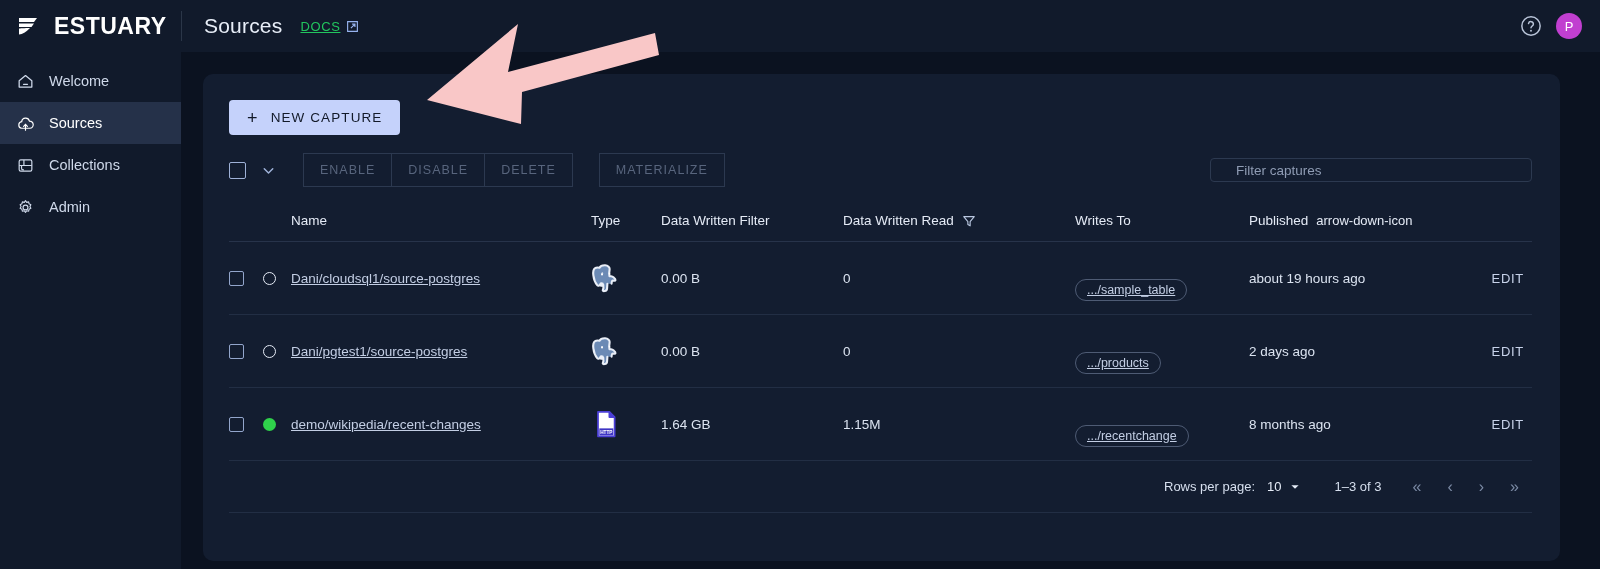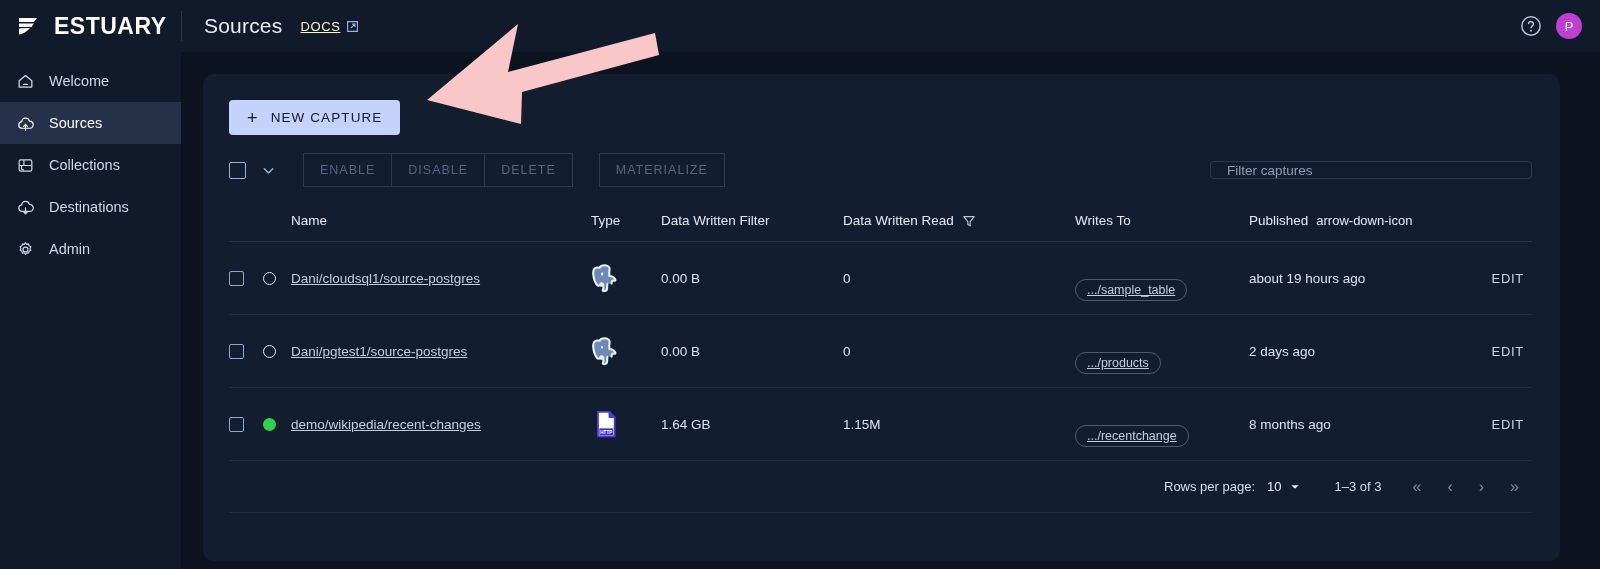--- a/index.html
+++ b/index.html
@@ -24,21 +24,21 @@
   .logo { display: flex; align-items: center; gap: 14px; }
   .logo-mark { width: 24px; height: 22px; display: block; }
   .logo-text {
     color: #ffffff; font-size: 23px; font-weight: bold;
     letter-spacing: 0.5px; line-height: 1;
   }
   .topbar-divider { width: 1px; height: 30px; background: #2b3648; margin-right: 22px; }
   .page-title-top { color: #e8eef8; font-size: 21px; letter-spacing: .2px; }
   .docs-link {
     margin-left: 18px; display: inline-flex; align-items: center; gap: 6px;
-    color: #fef9c3; font-size: 13px; letter-spacing: .6px;
+    color: #22c55e; font-size: 13px; letter-spacing: .6px;
     text-decoration: underline; cursor: pointer;
   }
   .docs-ext { width: 13px; height: 13px; display: block; }
   .topbar-right {
     margin-left: auto; display: flex; align-items: center; gap: 14px; padding-right: 18px;
   }
   .help-icon { width: 22px; height: 22px; cursor: pointer; display: block; }
   .avatar {
     width: 26px; height: 26px; border-radius: 50%;
     background: #c13fd0; color: #ffffff; font-size: 13px;
@@ -87,23 +87,23 @@
   .chk-caret { margin-left: 14px; cursor: pointer; display: block; }
   .bulk-group { display: flex; margin-left: 26px; }
   .bulk-btn {
     height: 34px; padding: 0 16px; background: transparent;
     border: 1px solid #2c3950; color: #58657d;
     font-size: 12.5px; letter-spacing: 1px; font-family: inherit; cursor: pointer;
   }
   .bulk-btn + .bulk-btn { border-left: none; }
   .bulk-sep { width: 26px; }
   .filter-input {
-    margin-left: auto; width: 322px; height: 18px;
+    margin-left: auto; width: 322px; height: 24px;
     background: transparent; border: 1px solid #2c3950; border-radius: 4px;
-    color: #c3cee2; font-size: 13.5px; padding: 0 16px; font-family: inherit;
+    color: #c3cee2; font-size: 13.5px; padding: 0 25px; font-family: inherit;
   }
   .filter-input::placeholder { color: #8f9cb4; }
 
   
   table { width: 100%; border-collapse: collapse; margin-top: 16px; }
   thead th {
     color: #e5ebf6; font-size: 13.5px; font-weight: normal; text-align: left;
     padding: 10px 0 13px 0; border-bottom: 1px solid #27334a; white-space: nowrap;
   }
   .th-flex { display: inline-flex; align-items: center; gap: 8px; }
@@ -220,27 +220,20 @@
 
     <div class="nav-item">
       <svg class="nav-ico" viewBox="0 0 24 24">
         <rect x="4" y="5" width="16" height="14" rx="2" fill="none" stroke="#cfd9ea" stroke-width="1.5"></rect>
         <path d="M4 12 H20 M10 5 V12" fill="none" stroke="#cfd9ea" stroke-width="1.5"></path>
         <path d="M7 12 v3.5 a2 2 0 0 0 2 2 h1" fill="none" stroke="#cfd9ea" stroke-width="1.5"></path>
       </svg>
       <span>Collections</span>
     </div>
 
-    <div class="nav-item">
-      <svg class="nav-ico" viewBox="0 0 24 24">
-        <path d="M7 17 A4.2 4.2 0 0 1 7.2 8.7 A5 5 0 0 1 17 8 A3.8 3.8 0 0 1 17.5 17 Z" fill="none" stroke="#cfd9ea" stroke-width="1.5"></path>
-        <path d="M12 12.5 V20 M9.6 17.6 L12 20 L14.4 17.6" fill="none" stroke="#cfd9ea" stroke-width="1.5" stroke-linecap="round"></path>
-      </svg>
-      <span>Destinations</span>
-    </div>
 
     <div class="nav-item">
       <svg class="nav-ico" viewBox="0 0 24 24">
         <circle cx="12" cy="12" r="3.1" fill="none" stroke="#cfd9ea" stroke-width="1.5"></circle>
         <path d="M12 3.4 l1.5 2.1 2.5-.6 .5 2.5 2.3 1.1 -1.2 2.3 1.2 2.3 -2.3 1.1 -.5 2.5 -2.5-.6 -1.5 2.1 -1.5-2.1 -2.5 .6 -.5-2.5 -2.3-1.1 1.2-2.3 -1.2-2.3 2.3-1.1 .5-2.5 2.5 .6 Z" fill="none" stroke="#cfd9ea" stroke-width="1.4" stroke-linejoin="round"></path>
       </svg>
       <span>Admin</span>
     </div>
   </nav>
 

